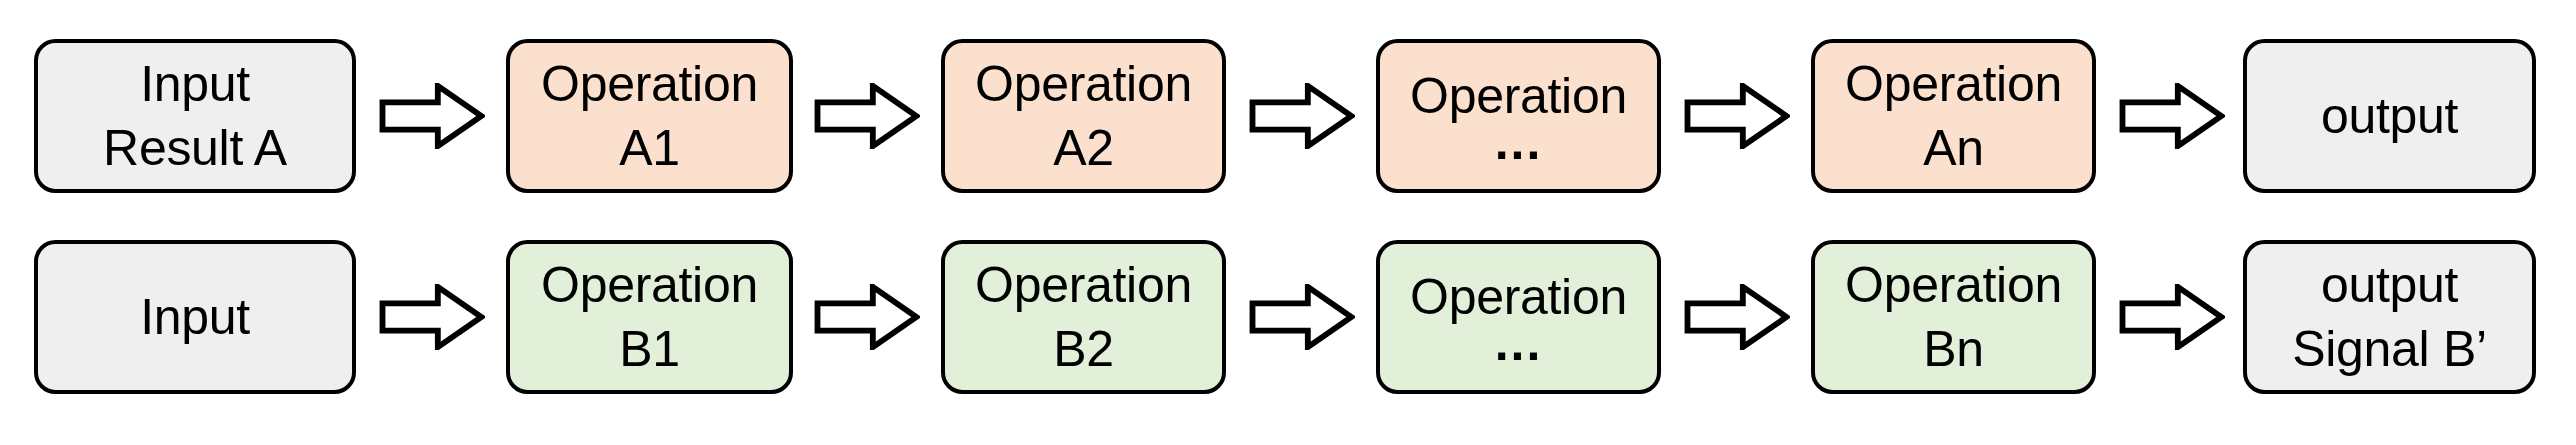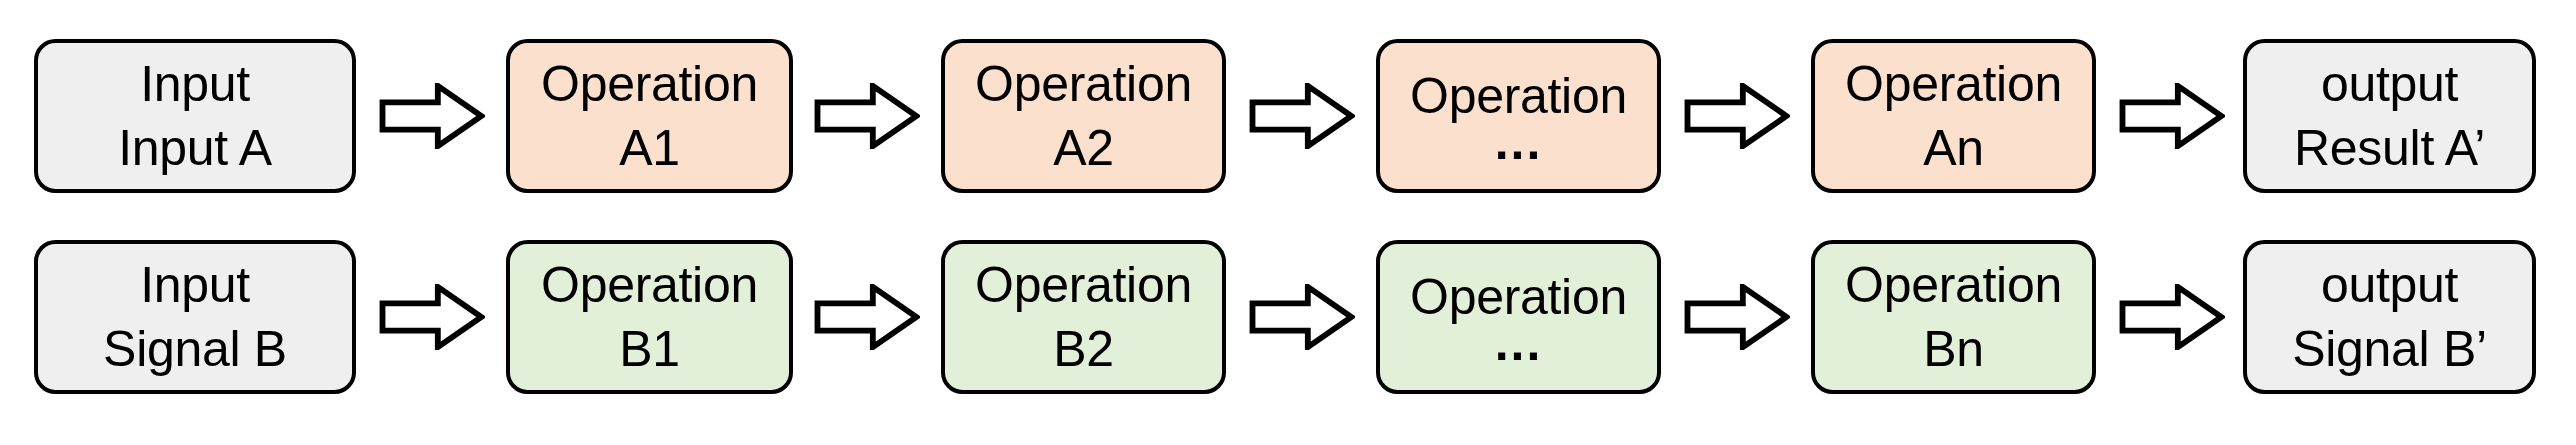--- a/index.html
+++ b/index.html
@@ -75,21 +75,21 @@
 </style>
 </head>
 <body>
 
 <div id="diagram">
 
   <div class="row" id="row-a">
 
     <div class="node terminal" style="left:34px;width:322px;">
       <span class="line first">Input</span>
-      <span class="line second">Input A</span>
+      <span class="line second">Result A</span>
     </div>
 
     <div class="arrow" style="left:379px;">
       <svg viewBox="0 0 108 68" xmlns="http://www.w3.org/2000/svg">
         <polygon points="3,20 60,20 60,3 105,34 60,65 60,48 3,48" fill="#ffffff" stroke="#000000" stroke-width="6" stroke-linejoin="miter"></polygon>
       </svg>
     </div>
 
     <div class="node op-a" style="left:506px;width:287px;">
       <span class="line first">Operation</span>
@@ -130,30 +130,28 @@
     </div>
 
     <div class="arrow" style="left:2119px;">
       <svg viewBox="0 0 108 68" xmlns="http://www.w3.org/2000/svg">
         <polygon points="3,20 60,20 60,3 105,34 60,65 60,48 3,48" fill="#ffffff" stroke="#000000" stroke-width="6" stroke-linejoin="miter"></polygon>
       </svg>
     </div>
 
     <div class="node terminal" style="left:2243px;width:293px;">
       <span class="line first">output</span>
-      <span class="line second">Result A’</span>
     </div>
 
   </div>
 
   <div class="row" id="row-b">
 
     <div class="node terminal" style="left:34px;width:322px;">
       <span class="line first">Input</span>
-      <span class="line second">Signal B</span>
     </div>
 
     <div class="arrow" style="left:379px;">
       <svg viewBox="0 0 108 68" xmlns="http://www.w3.org/2000/svg">
         <polygon points="3,20 60,20 60,3 105,34 60,65 60,48 3,48" fill="#ffffff" stroke="#000000" stroke-width="6" stroke-linejoin="miter"></polygon>
       </svg>
     </div>
 
     <div class="node op-b" style="left:506px;width:287px;">
       <span class="line first">Operation</span>

